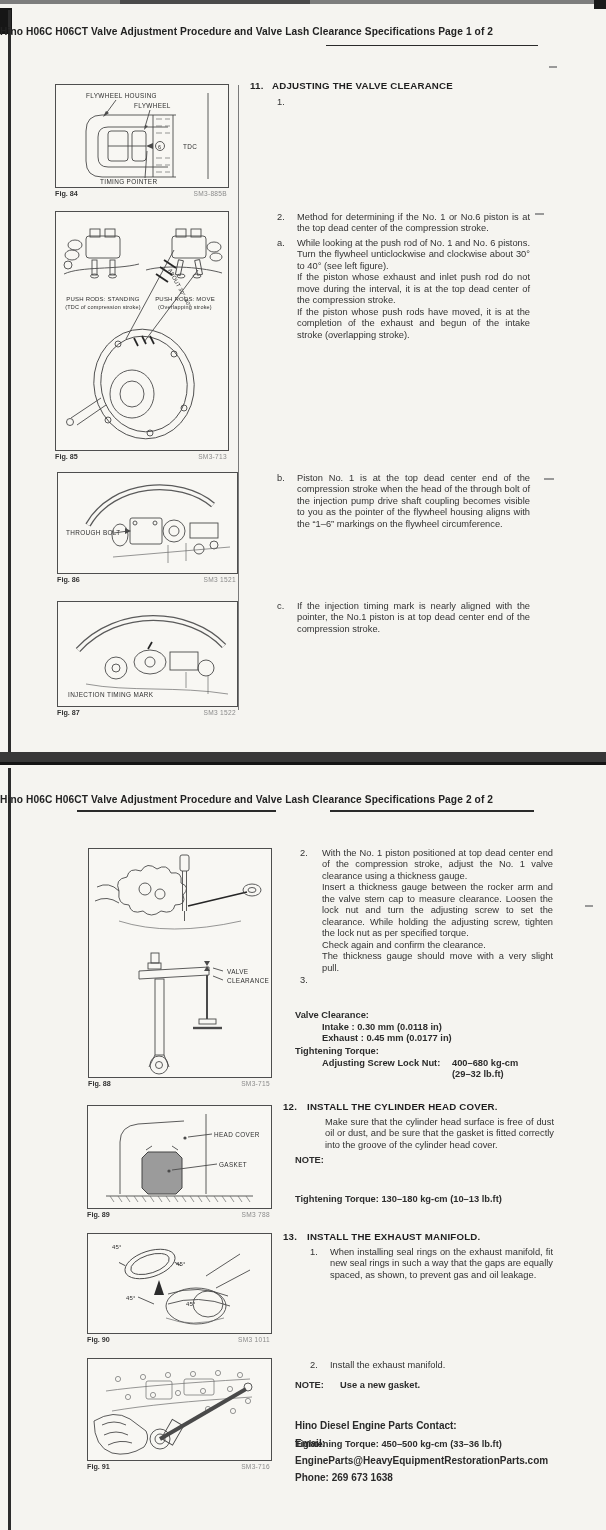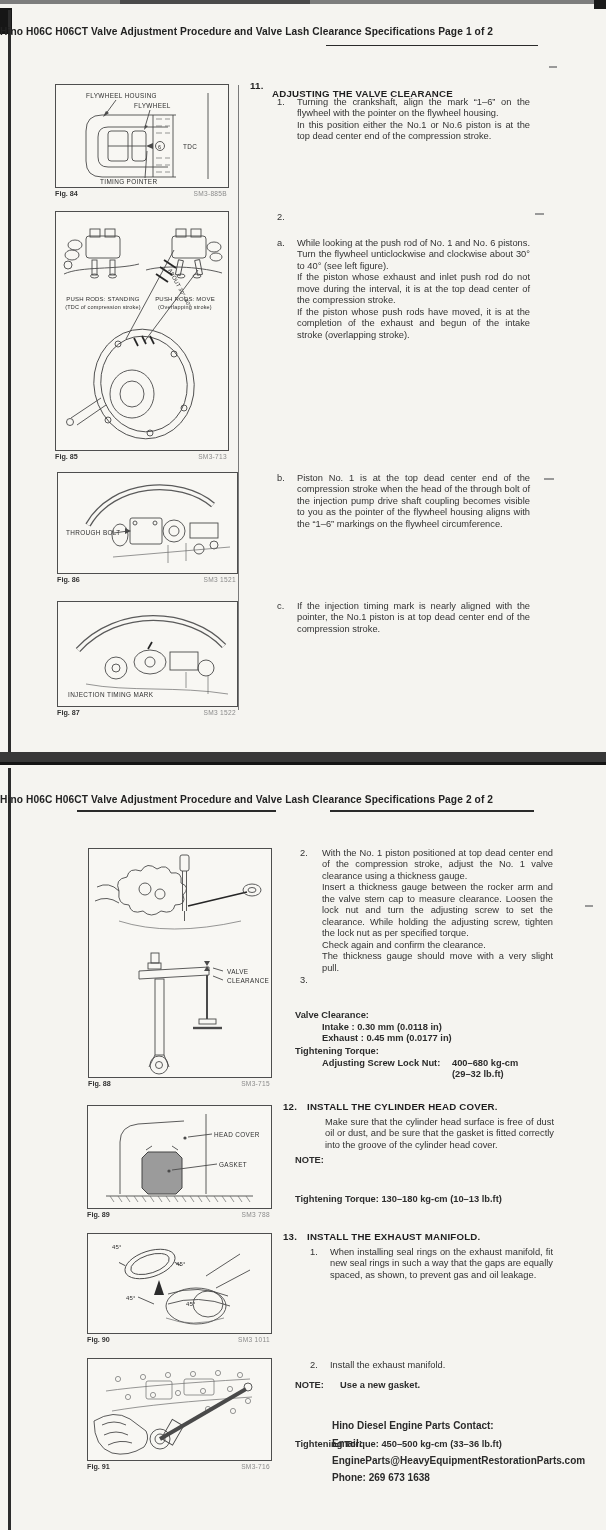--- a/index.html
+++ b/index.html
@@ -8,21 +8,21 @@
   .hdr{position:absolute;left:0;width:100%;text-align:left;font-weight:bold;
        font-size:10.2px;letter-spacing:.1px;color:#222;}
   .rule{position:absolute;background:#2a2a2a;height:1.6px;}
   .num{position:absolute;font-size:9.3px;color:#333;}
   .para{position:absolute;font-size:9.3px;line-height:11.45px;text-align:justify;
         white-space:pre-line;color:#333;}
   .single{position:absolute;font-size:9.3px;color:#333;white-space:nowrap;}
   .h1{position:absolute;font-weight:bold;font-size:9.7px;color:#1f1f1f;letter-spacing:.2px;white-space:nowrap;}
   .b{font-weight:bold;}
   .spec{position:absolute;font-size:9.3px;font-weight:bold;color:#2c2c2c;white-space:nowrap;}
-  .contact{position:absolute;font-size:10px;font-weight:bold;color:#2a2a2a;white-space:nowrap;margin-left:37px;}
+  .contact{position:absolute;font-size:10px;font-weight:bold;color:#2a2a2a;white-space:nowrap;}
   .fig{position:absolute;border:1.3px solid #4e4e4e;background:#f8f7f3;}
   .figcap{position:absolute;display:flex;justify-content:space-between;align-items:baseline;}
   .figno{font-size:7.2px;font-weight:bold;color:#333;}
   .figcode{font-size:6.6px;color:#8b8b8b;letter-spacing:.3px;}
   .fig svg{display:block;width:100%;height:100%;}
   .ln{stroke:#4a4a4a;stroke-width:.9;fill:none;}
   .lnt{stroke:#6a6a6a;stroke-width:.7;fill:none;}
   .lnd{stroke:#262626;stroke-width:1.7;fill:none;}
   .fl{fill:#4a4a4a;stroke:none;}
   .ft{font-size:6.4px;fill:#2e2e2e;letter-spacing:.35px;font-family:"Liberation Sans",sans-serif;}
@@ -196,27 +196,26 @@
       <path d="M150,74 L150,92 M128,70 L128,86" class="lnt"></path>
       <text x="10" y="95" class="ft">INJECTION TIMING MARK</text>
     </svg>
   </div>
   <div class="figcap" style="left:57px;top:708px;width:179px;">
     <span class="figno">Fig. 87</span>
     <span class="figcode">SM3 1522</span>
   </div>
 
   <div class="h1" style="left:250px;top:80px;">11.</div>
-  <div class="h1" style="left:272px;top:88px;">ADJUSTING THE VALVE CLEARANCE</div>
+  <div class="h1" style="left:272px;top:80px;">ADJUSTING THE VALVE CLEARANCE</div>
 
   <div class="num" style="left:277px;top:97px;">1.</div>
-  <div class="para" style="left:297px;top:97px;width:233px;">Turning the crankshaft, align the mark “1–6” on the flywheel with the pointer on the flywheel housing.
-In this position either the No.1 or No.6 piston is at the top dead center end of the compression stroke.</div>
 
   <div class="num" style="left:277px;top:212px;">2.</div>
+  <div class="para" style="left:297px;top:212px;width:233px;">Method for determining if the No. 1 or No.6 piston is at the top dead center of the compression stroke.</div>
 
   <div class="num" style="left:277px;top:238px;">a.</div>
   <div class="para" style="left:297px;top:238px;width:233px;">While looking at the push rod of No. 1 and No. 6 pistons.  Turn the flywheel unticlockwise and clockwise about 30° to 40° (see left figure).
 If the piston whose exhaust and inlet push rod do not move during the interval, it is at the top dead center of the compression stroke.
 If the piston whose push rods have moved, it is at the completion of the exhaust and begun of the intake stroke (overlapping stroke).</div>
 
   <div class="num" style="left:277px;top:473px;">b.</div>
   <div class="para" style="left:297px;top:473px;width:233px;">Piston No. 1 is at the top dead center end of the compression stroke when the head of the through bolt of the injection pump drive shaft coupling becomes visible to you as the pointer of the flywheel housing aligns with the “1–6” markings on the flywheel circumference.</div>
 
   <div class="num" style="left:277px;top:601px;">c.</div>

